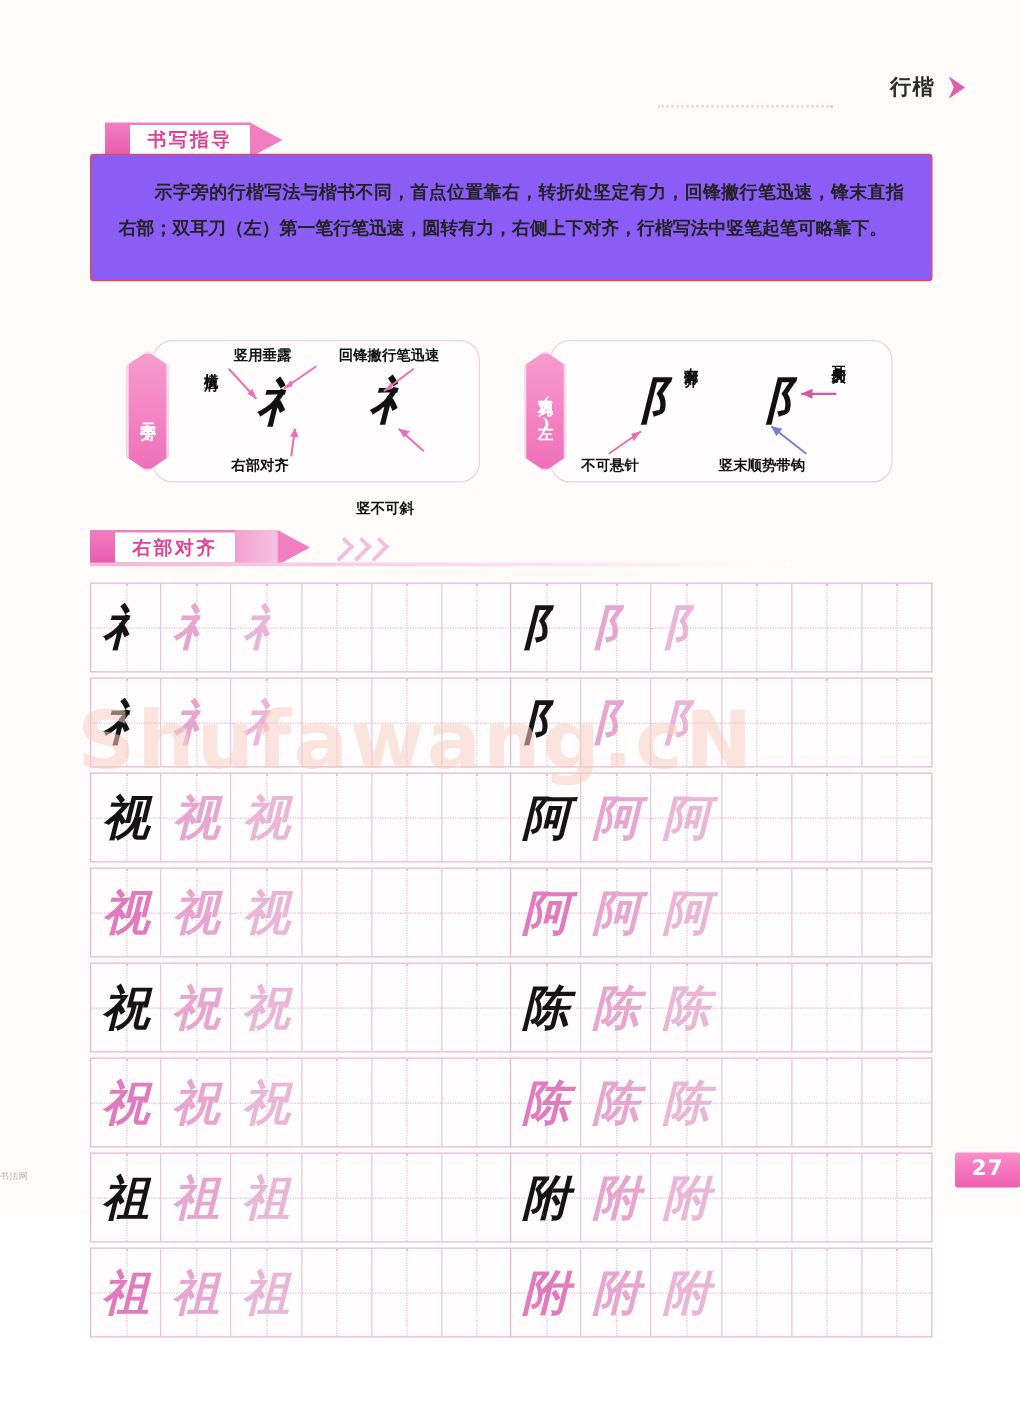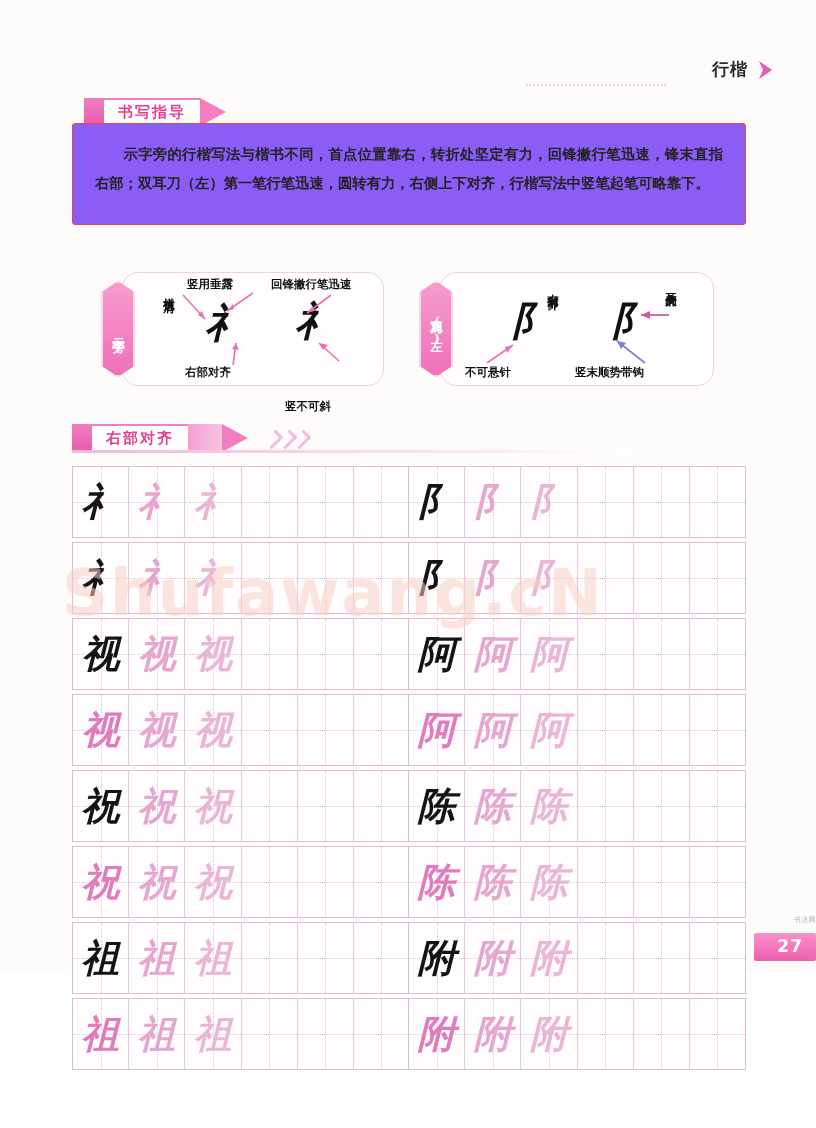--- a/index.html
+++ b/index.html
@@ -143,31 +143,31 @@
   
   .watermark{
     position:absolute;left:62px;top:556px;width:700px;
     font-size:64px;font-weight:bold;letter-spacing:2px;
     color:#f8cfc4;opacity:.55;z-index:5;pointer-events:none;
     font-family:"DejaVu Sans","Liberation Sans",sans-serif;
     white-space:nowrap;
   }
   
   .footer{
-    position:absolute;left:0;right:0;bottom:11px;
-    display:flex;justify-content:space-between;align-items:flex-end;gap:4px;flex-direction:column;
+    position:absolute;left:0;right:0;bottom:22px;
+    display:flex;justify-content:space-between;align-items:flex-end;gap:4px;
   }
   .footer-mark{
     font-size:7px;color:#9a9a9a;letter-spacing:.5px;line-height:1.1;
     text-align:right;padding-bottom:4px;opacity:.8;
   }
   .page-num{
     background:linear-gradient(180deg,#f98fc8,#ef5fb2);
     color:#ffffff;font-size:17px;font-weight:bold;
-    padding:3px 13px 5px 23px;border-radius:2px;letter-spacing:1px;
+    padding:3px 13px 5px 13px;border-radius:2px;letter-spacing:1px;
   }
 </style>
 </head>
 <body>
 
 <div class="page">
 
   <div class="header-rule"></div>
   <div class="header">
     <span class="header-title">行楷</span>

